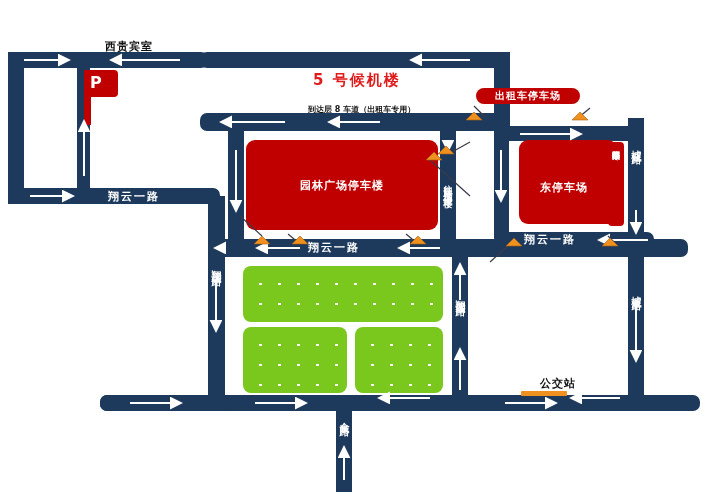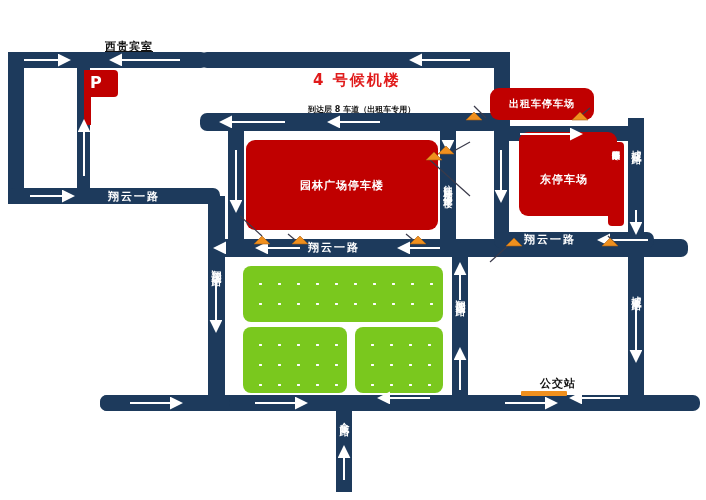--- a/index.html
+++ b/index.html
@@ -20,21 +20,21 @@
               writing-mode:vertical-rl;text-orientation:upright;letter-spacing:2px;
               line-height:1;}
   .green{position:absolute;background:#7ac81e;border-radius:8px;
          background-image:radial-gradient(#ffffff 1.1px, transparent 1.2px);
          background-size:19px 20px;background-position:8px 8px;}
   .title{position:absolute;color:#e01b1b;font-weight:bold;font-size:15px;
          letter-spacing:2px;white-space:nowrap;}
   .lane-label{position:absolute;color:#111111;font-weight:bold;font-size:8px;
               letter-spacing:0px;white-space:nowrap;}
   .plain-label{position:absolute;color:#111111;font-weight:bold;font-size:11px;
-               letter-spacing:1px;white-space:nowrap;text-decoration:underline;}
+               letter-spacing:1px;white-space:nowrap;}
   .gas{position:absolute;background:#f0901e;border-radius:3px;
        color:#ffffff;font-weight:bold;font-size:10px;
        display:flex;align-items:center;justify-content:center;letter-spacing:1px;}
   .bus{position:absolute;background:#f0901e;height:5px;border-radius:1px;}
   .buslabel{position:absolute;color:#111111;font-weight:bold;font-size:11px;
             letter-spacing:1px;white-space:nowrap;}
   .pflag{position:absolute;}
   .pflag .pole{position:absolute;left:0;top:0;width:7px;height:55px;background:#c00000;}
   .pflag .flag{position:absolute;left:0;top:0;width:34px;height:27px;background:#c00000;
                border-top-right-radius:4px;border-bottom-right-radius:4px;}
@@ -76,25 +76,25 @@
   <div class="road" style="left:628px;top:118px;width:16px;height:125px;"></div>
   <div class="road" style="left:628px;top:243px;width:16px;height:155px;"></div>
   <div class="road r" style="left:494px;top:232px;width:160px;height:16px;"></div>
 
   <div class="road" style="left:455px;top:113px;width:45px;height:16px;"></div>
 
   <div class="bldg" style="left:246px;top:140px;width:192px;height:90px;">
     <span class="bldg-label" style="left:50%;top:50%;transform:translate(-50%,-50%);">园林广场停车楼</span>
   </div>
 
-  <div class="bldg" style="left:490px;top:88px;width:104px;height:32px;">
+  <div class="bldg" style="left:476px;top:88px;width:104px;height:16px;">
     <span class="bldg-label" style="left:50%;top:50%;transform:translate(-50%,-50%);font-size:10px;">出租车停车场</span>
   </div>
 
-  <div class="bldg" style="left:519px;top:132px;width:98px;height:84px;">
+  <div class="bldg" style="left:519px;top:140px;width:98px;height:84px;">
     <span class="bldg-label" style="left:46%;top:56%;transform:translate(-50%,-50%);">东停车场</span>
   </div>
 
   <div class="bldg" style="left:608px;top:142px;width:16px;height:84px;border-radius:4px;">
     <span class="vlabel" style="left:3px;top:3px;font-size:8px;letter-spacing:0px;">大中巴专用停车区</span>
   </div>
 
   <div class="green" style="left:243px;top:266px;width:200px;height:56px;"></div>
   <div class="green" style="left:243px;top:327px;width:104px;height:66px;"></div>
   <div class="green" style="left:355px;top:327px;width:88px;height:66px;"></div>
@@ -105,21 +105,21 @@
 
   <span class="roadname-v" style="left:211px;top:262px;font-size:10px;">翔远三路</span>
   <span class="roadname-v" style="left:455px;top:292px;font-size:10px;">翔远四路</span>
   <span class="roadname-v" style="left:631px;top:142px;font-size:10px;">墟江路</span>
   <span class="roadname-v" style="left:631px;top:288px;font-size:10px;">墟江路</span>
   <span class="roadname-v" style="left:339px;top:414px;font-size:10px;">金尚路</span>
 
   <span class="vlabel" style="left:460px;top:126px;font-size:9px;">往二层出发层</span>
   <span class="vlabel" style="left:443px;top:178px;font-size:9px;">往园林广场停车楼</span>
 
-  <span class="title" style="left:313px;top:71px;">4 号候机楼</span>
+  <span class="title" style="left:313px;top:71px;">5 号候机楼</span>
 
   <span class="lane-label" style="left:308px;top:104px;">到达层 8 车道（出租车专用）</span>
 
   <span class="plain-label" style="left:105px;top:39px;">西贵宾室</span>
 
 
   <div class="pflag" style="left:84px;top:70px;width:36px;height:58px;">
     <div class="pole"></div>
     <div class="flag"></div>
     <span class="pch">P</span>

